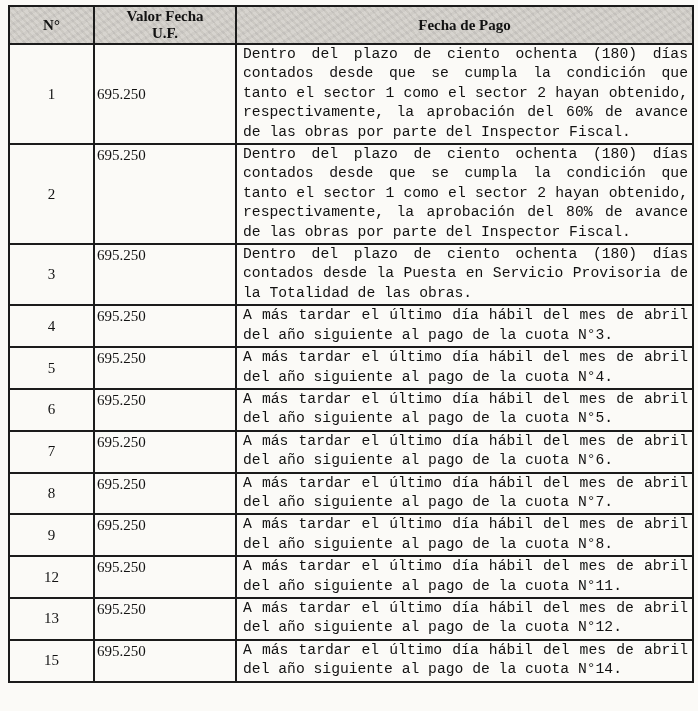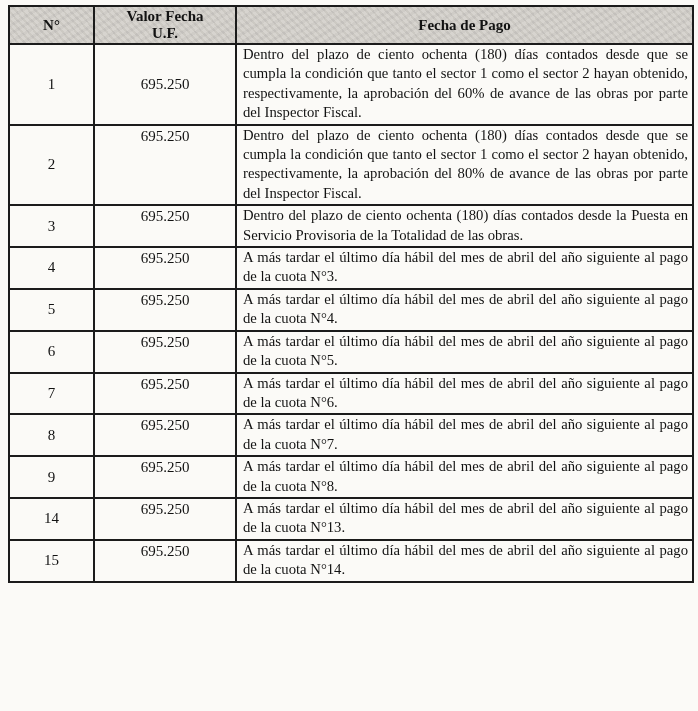--- a/index.html
+++ b/index.html
@@ -42,28 +42,29 @@
   }
   .hdr-stack span{display:block;}
   tbody tr{height:39px;}
   tbody tr.h-r1{height:79px;}
   tbody tr.h-r2{height:78px;}
   td.n{
     text-align:center;vertical-align:middle;
     font-size:15px;padding:0;
   }
   td.valor{
-    text-align:center;vertical-align:top;
+    vertical-align:top;
     font-size:15px;padding:1px 2px 0 2px;line-height:19px;
   }
   tr.valor-middle td.valor{vertical-align:middle;padding-top:0;}
   td.fecha{
     text-align:justify;vertical-align:top;
     font-size:14.7px;line-height:19.4px;
     padding:0 4px 1px 6px;
+    font-family:Liberation Mono, monospace;
   }
 </style>
 </head>
 <body>
 
 <div class="sheet">
   <table class="doc">
     <colgroup>
       <col class="c-n">
       <col class="c-valor">
@@ -121,23 +122,28 @@
     <td class="n">8</td>
     <td class="valor">695.250</td>
     <td class="fecha">A más tardar el último día hábil del mes de abril del año siguiente al pago de la cuota N°7.</td>
   </tr>
         <tr>
     <td class="n">9</td>
     <td class="valor">695.250</td>
     <td class="fecha">A más tardar el último día hábil del mes de abril del año siguiente al pago de la cuota N°8.</td>
   </tr>
         <tr>
-    <td class="n">14</td>
+    <td class="n">12</td>
     <td class="valor">695.250</td>
-    <td class="fecha">A más tardar el último día hábil del mes de abril del año siguiente al pago de la cuota N°13.</td>
+    <td class="fecha">A más tardar el último día hábil del mes de abril del año siguiente al pago de la cuota N°11.</td>
+  </tr>
+        <tr>
+    <td class="n">13</td>
+    <td class="valor">695.250</td>
+    <td class="fecha">A más tardar el último día hábil del mes de abril del año siguiente al pago de la cuota N°12.</td>
   </tr>
         <tr>
     <td class="n">15</td>
     <td class="valor">695.250</td>
     <td class="fecha">A más tardar el último día hábil del mes de abril del año siguiente al pago de la cuota N°14.</td>
   </tr>
       </tbody>
   </table>
 </div>
 

